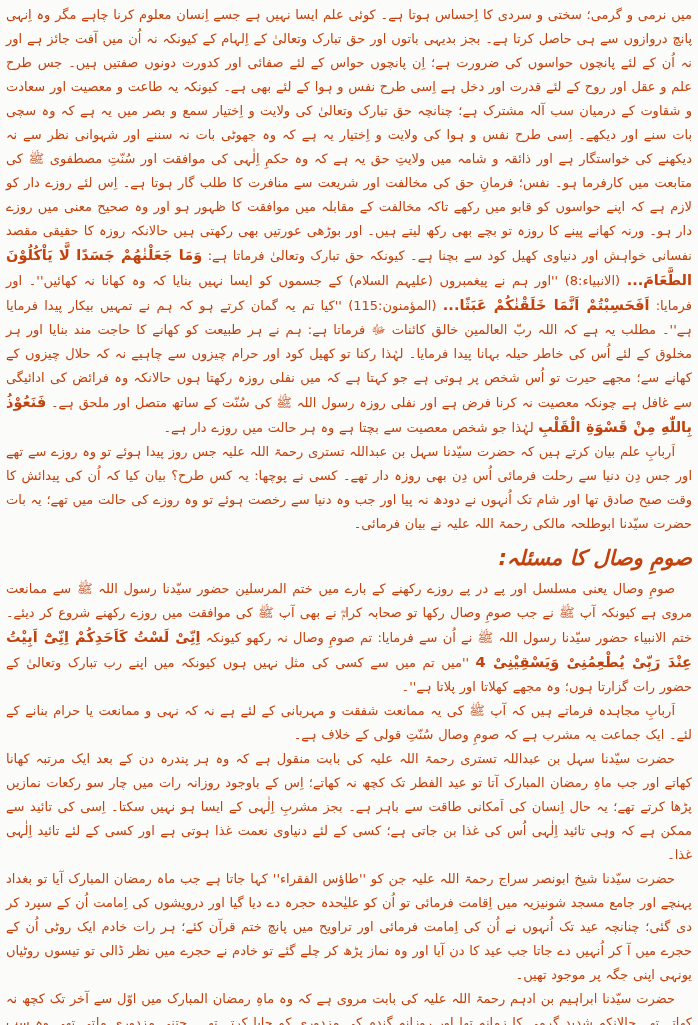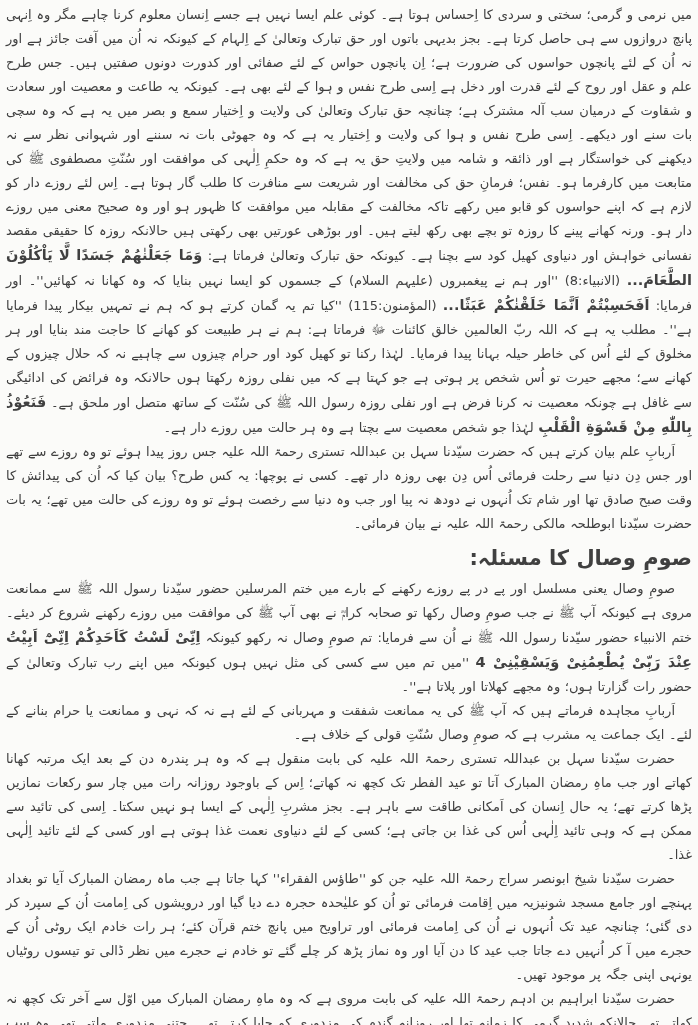--- a/index.html
+++ b/index.html
@@ -11,21 +11,21 @@
     height: 1025px;
     background: #fbfbf9;
     overflow: hidden;
   }
   .page {
     box-sizing: border-box;
     width: 698px;
     height: 1025px;
     padding: 3px 6px 0 6px;
     direction: rtl;
-    color: #404040;
+    color: #c2410c;
     font-family: "DejaVu Sans", sans-serif;
   }
   .para {
     margin: 0;
     text-align: justify;
     text-align-last: right;
     font-size: 13px;
     line-height: 24px;
     text-indent: 17px;
     word-spacing: 0.5px;
@@ -37,20 +37,21 @@
     font-weight: bold;
     font-size: 14.5px;
     letter-spacing: 0.5px;
   }
   .heading {
     margin: 8px 0 5px 0;
     font-size: 21px;
     font-weight: bold;
     text-align: right;
     line-height: 28px;
+    font-style: italic;
   }
 </style>
 </head>
 <body>
 
 <div class="page">
   <div id="doc">
       <p class="para no-indent"><span class="body-text">میں نرمی و گرمی؛ سختی و سردی کا اِحساس ہوتا ہے۔ کوئی علم ایسا نہیں ہے جسے اِنسان معلوم کرنا چاہے مگر وہ اِنہی پانچ دروازوں سے ہی حاصل کرتا ہے۔ بجز بدیہی باتوں اور حق تبارک وتعالیٰ کے اِلہام کے کیونکہ نہ اُن میں آفت جائز ہے اور نہ اُن کے لئے پانچوں حواسوں کی ضرورت ہے؛ اِن پانچوں حواس کے لئے صفائی اور کدورت دونوں صفتیں ہیں۔ جس طرح علم و عقل اور روح کے لئے قدرت اور دخل ہے اِسی طرح نفس و ہوا کے لئے بھی ہے۔ کیونکہ یہ طاعت و معصیت اور سعادت و شقاوت کے درمیان سب آلہ مشترک ہے؛ چنانچہ حق تبارک وتعالیٰ کی ولایت و اِختیار سمع و بصر میں یہ ہے کہ وہ سچی بات سنے اور دیکھے۔ اِسی طرح نفس و ہوا کی ولایت و اِختیار یہ ہے کہ وہ جھوٹی بات نہ سننے اور شہوانی نظر سے نہ دیکھنے کی خواستگار ہے اور ذائقہ و شامہ میں ولایتِ حق یہ ہے کہ وہ حکمِ اِلٰہی کی موافقت اور سُنّتِ مصطفوی ﷺ کی متابعت میں کارفرما ہو۔ نفس؛ فرمانِ حق کی مخالفت اور شریعت سے منافرت کا طلب گار ہوتا ہے۔ اِس لئے روزے دار کو لازم ہے کہ اپنے حواسوں کو قابو میں رکھے تاکہ مخالفت کے مقابلہ میں موافقت کا ظہور ہو اور وہ صحیح معنی میں روزے دار ہو۔ ورنہ کھانے پینے کا روزہ تو بچے بھی رکھ لیتے ہیں۔ اور بوڑھی عورتیں بھی رکھتی ہیں حالانکہ روزہ کا حقیقی مقصد نفسانی خواہش اور دنیاوی کھیل کود سے بچنا ہے۔ کیونکہ حق تبارک وتعالیٰ فرماتا ہے: </span><span class="quran">وَمَا جَعَلْنٰهُمْ جَسَدًا لَّا يَاْكُلُوْنَ الطَّعَامَ...</span><span class="body-text"> (الانبیاء:8) ''اور ہم نے پیغمبروں (علیہم السلام) کے جسموں کو ایسا نہیں بنایا کہ وہ کھانا نہ کھائیں''۔ اور فرمایا: </span><span class="quran">اَفَحَسِبْتُمْ اَنَّمَا خَلَقْنٰكُمْ عَبَثًا...</span><span class="body-text"> (المؤمنون:115) ''کیا تم یہ گمان کرتے ہو کہ ہم نے تمہیں بیکار پیدا فرمایا ہے''۔ مطلب یہ ہے کہ اللہ ربّ العالمین خالق کائنات ﷻ فرماتا ہے: ہم نے ہر طبیعت کو کھانے کا حاجت مند بنایا اور ہر مخلوق کے لئے اُس کی خاطر حیلہ بہانا پیدا فرمایا۔ لہٰذا رکنا تو کھیل کود اور حرام چیزوں سے چاہیے نہ کہ حلال چیزوں کے کھانے سے؛ مجھے حیرت تو اُس شخص پر ہوتی ہے جو کہتا ہے کہ میں نفلی روزہ رکھتا ہوں حالانکہ وہ فرائض کی ادائیگی سے غافل ہے چونکہ معصیت نہ کرنا فرض ہے اور نفلی روزہ رسول اللہ ﷺ کی سُنّت کے ساتھ متصل اور ملحق ہے۔ </span><span class="quran">فَنَعُوْذُ بِاللّٰهِ مِنْ قَسْوَةِ الْقَلْبِ</span><span class="body-text"> لہٰذا جو شخص معصیت سے بچتا ہے وہ ہر حالت میں روزے دار ہے۔</span></p>
       <p class="para"><span class="body-text">اَربابِ علم بیان کرتے ہیں کہ حضرت سیّدنا سہل بن عبداللہ تستری رحمۃ اللہ علیہ جس روز پیدا ہوئے تو وہ روزے سے تھے اور جس دِن دنیا سے رحلت فرمائی اُس دِن بھی روزہ دار تھے۔ کسی نے پوچھا: یہ کس طرح؟ بیان کیا کہ اُن کی پیدائش کا وقت صبح صادق تھا اور شام تک اُنہوں نے دودھ نہ پیا اور جب وہ دنیا سے رخصت ہوئے تو وہ روزے کی حالت میں تھے؛ یہ بات حضرت سیّدنا ابوطلحہ مالکی رحمۃ اللہ علیہ نے بیان فرمائی۔</span></p>
       <h2 class="heading">صومِ وصال کا مسئلہ:</h2>

